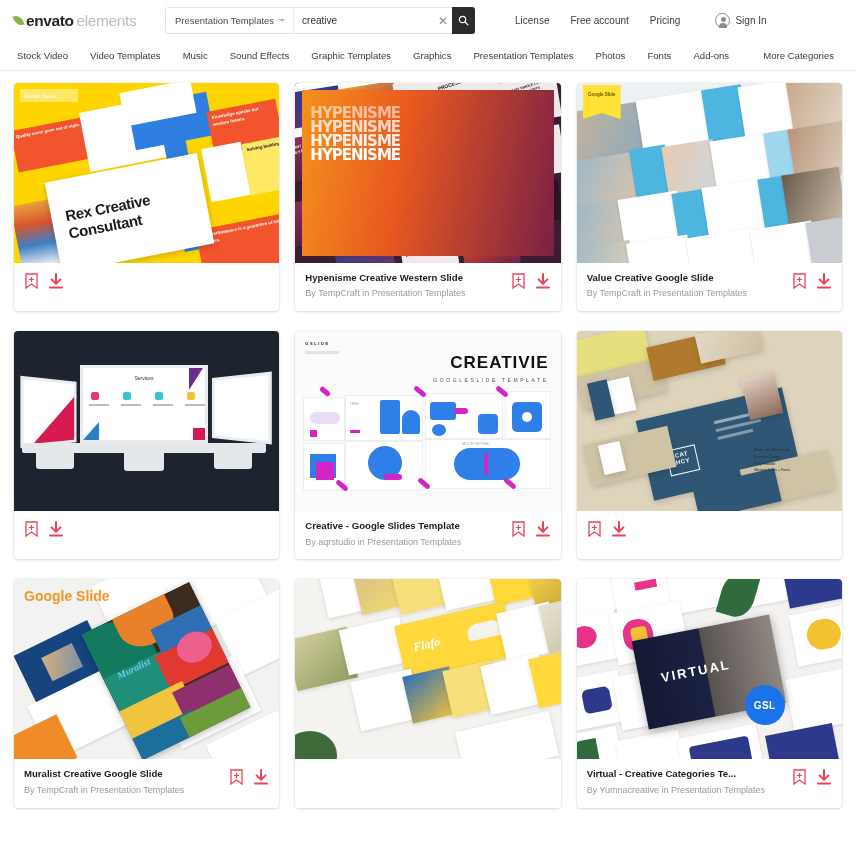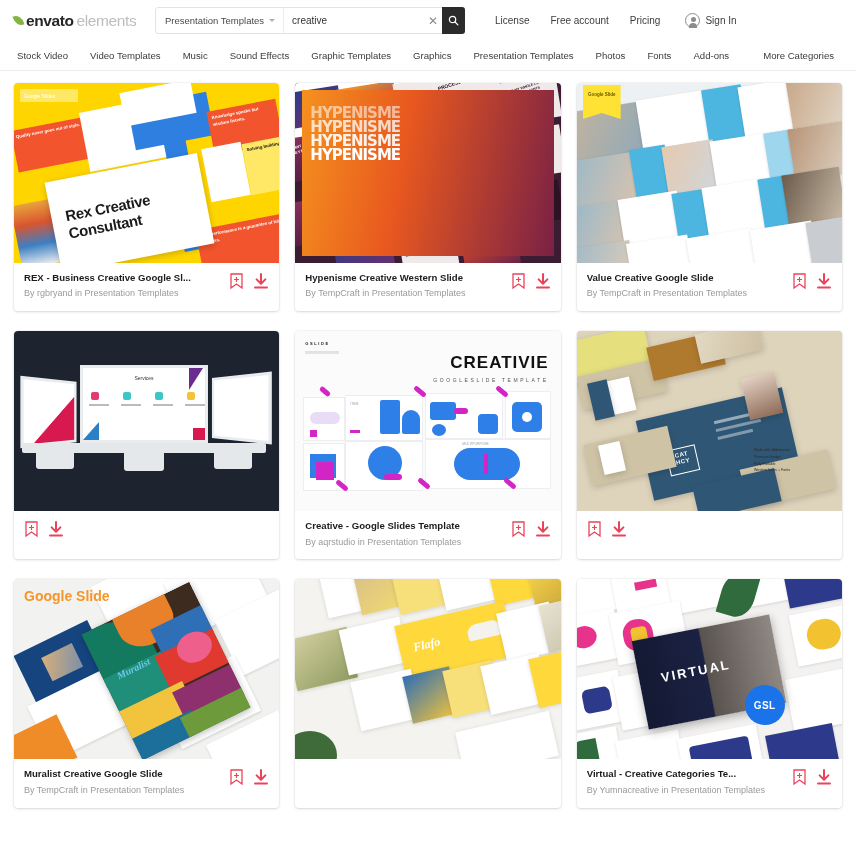--- a/index.html
+++ b/index.html
@@ -7,21 +7,21 @@
     width: 856px; height: 844px;
     background: #ffffff;
     font-family: "Liberation Sans", sans-serif;
     overflow: hidden;
   }
   .page { width: 856px; height: 844px; position: relative; background: #fff; }
 
   
   .topbar {
     height: 41px; display: flex; align-items: center;
-    padding: 0 14px; background: #fff; gap: 8px;
+    padding: 0 14px; background: #fff; gap: 18px;
   }
   .logo { display: flex; align-items: center; gap: 3px; width: 118px; }
   .leaf {
     width: 9px; height: 11px; background: #82b541;
     border-radius: 0 90% 0 90%; transform: rotate(-18deg); flex: none;
   }
   .logo-envato { font-size: 15.5px; font-weight: 700; color: #262626; letter-spacing: -0.4px; }
   .logo-elements { font-size: 15.5px; font-weight: 400; color: #bdbdbd; letter-spacing: -0.4px; }
 
   .searchwrap {
@@ -302,24 +302,20 @@
           <div class="sl imgst" style="background:linear-gradient(180deg,#e8a33d 0%,#d9552f 33%,#3c7fc4 66%,#efefef 100%)"></div>
           <div class="sl red3">
               <div class="txt">Past performance is a guarantee of future success.</div>
             </div>
           <div class="sl big">
             <b>Rex Creative Consultant</b>
           </div>
         </div>
       </div>
       <div class="cardfoot">
-        <div class="foot-text">
-          <div class="card-title">REX - Business Creative Google Sl...</div>
-          <div class="card-by">By rgbryand in Presentation Templates</div>
-        </div>
         <div class="foot-actions">
           <svg class="ico" width="15" height="17" viewBox="0 0 15 17">
             <path d="M2 1h11v14l-5.5-4L2 15z" fill="none" stroke="#e8455b" stroke-width="1.3"></path>
             <line x1="7.5" y1="4" x2="7.5" y2="9" stroke="#e8455b" stroke-width="1.2"></line>
             <line x1="5" y1="6.5" x2="10" y2="6.5" stroke="#e8455b" stroke-width="1.2"></line>
           </svg>
           <svg class="ico" width="16" height="17" viewBox="0 0 16 17">
             <line x1="8" y1="1" x2="8" y2="10" stroke="#e8455b" stroke-width="2" stroke-linecap="round"></line>
             <path d="M3.6 6.4 8 10.8l4.4-4.4" fill="none" stroke="#e8455b" stroke-width="2" stroke-linecap="round" stroke-linejoin="round"></path>
             <line x1="2" y1="14.6" x2="14" y2="14.6" stroke="#e8455b" stroke-width="2" stroke-linecap="round"></line>

